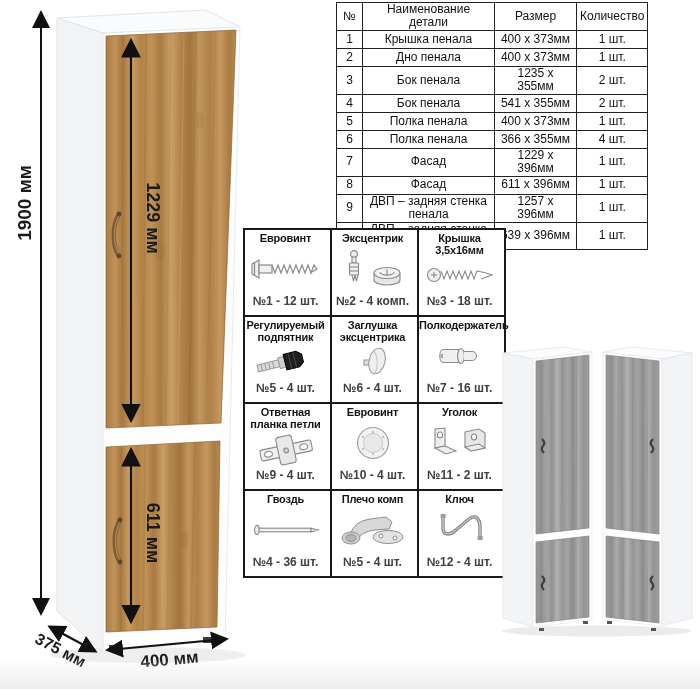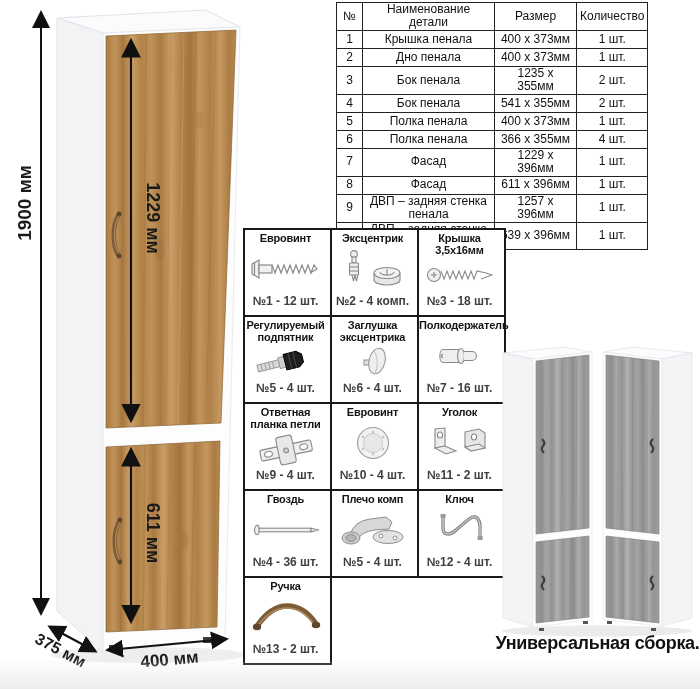--- a/index.html
+++ b/index.html
@@ -416,38 +416,20 @@
           <path d="M20,6 v12 q0,6 5,6 q4,0 8,-4 l13,-11 q5,-4 8,-1 q3,3 3,8 v12" fill="none" stroke="#8a8a8a" stroke-width="3.4" stroke-linecap="round"></path>
           <path d="M20,6 v12 q0,6 5,6 q4,0 8,-4 l13,-11 q5,-4 8,-1 q3,3 3,8 v12" fill="none" stroke="#dddddd" stroke-width="1" stroke-linecap="round"></path>
           <rect x="17.6" y="4" width="5" height="4" fill="#9a9a9a"></rect>
                   <rect x="54.6" y="26" width="5" height="4" fill="#9a9a9a"></rect>
         </svg>
               </div>
         <div class="hw-count">№12 - 4 шт.</div>
       </div>
           </td>
     </tr>
-    <tr>
-      <td class="hw">
-            <div class="hw-cell">
-        <div class="hw-label">Ручка</div>
-        <div class="hw-icon">
-                <svg width="74" height="38" viewBox="0 0 74 38">
-          <path d="M8,28 Q22,8 38,8 Q55,8 67,26" stroke="#7c5c36" stroke-width="5.5" fill="none" stroke-linecap="round"></path>
-          <path d="M10,26 Q23,10 38,10 Q53,10 64,25" stroke="#b08a5e" stroke-width="1.6" fill="none"></path>
-          <ellipse cx="8" cy="29" rx="4.2" ry="3.2" fill="#5f452a"></ellipse>
-                  <ellipse cx="67" cy="27" rx="4.2" ry="3.2" fill="#5f452a"></ellipse>
-        </svg>
-              </div>
-        <div class="hw-count">№13 - 2 шт.</div>
-      </div>
-          </td>
-      <td class="hw-empty"></td>
-      <td class="hw-empty"></td>
-    </tr>
   </tbody>
     </table>
 
   <svg id="assembly-svg" width="205" height="300" viewBox="0 0 205 300">
     <defs>
       <linearGradient id="graywood" x1="0" y1="0" x2="1" y2="0">
         <stop offset="0" stop-color="#9b9b9b"></stop>
           <stop offset=".1" stop-color="#8d8d8d"></stop>
         <stop offset=".2" stop-color="#aaaaaa"></stop>
           <stop offset=".3" stop-color="#919191"></stop>
@@ -494,16 +476,15 @@
         <path d="M129,196 L128,277"></path>
           <path d="M153,199 L152,280"></path>
       </g>
       <path d="M158,97 q-4,4 -1,7 q3,3 -1,7" stroke="#3f3f3f" stroke-width="2.2" fill="none"></path>
       <path d="M158,234 q-4,4 -1,7 q3,3 -1,7" stroke="#3f3f3f" stroke-width="2.2" fill="none"></path>
       <rect x="112" y="279" width="5" height="3" fill="#555"></rect>
       <rect x="156" y="286" width="5" height="3" fill="#555"></rect>
     </g>
   </svg>
 
-  <div id="assembly-caption">Универсальная сборка.</div>
 
   <div class="floor"></div>
 </div>
 
 </body></html>

